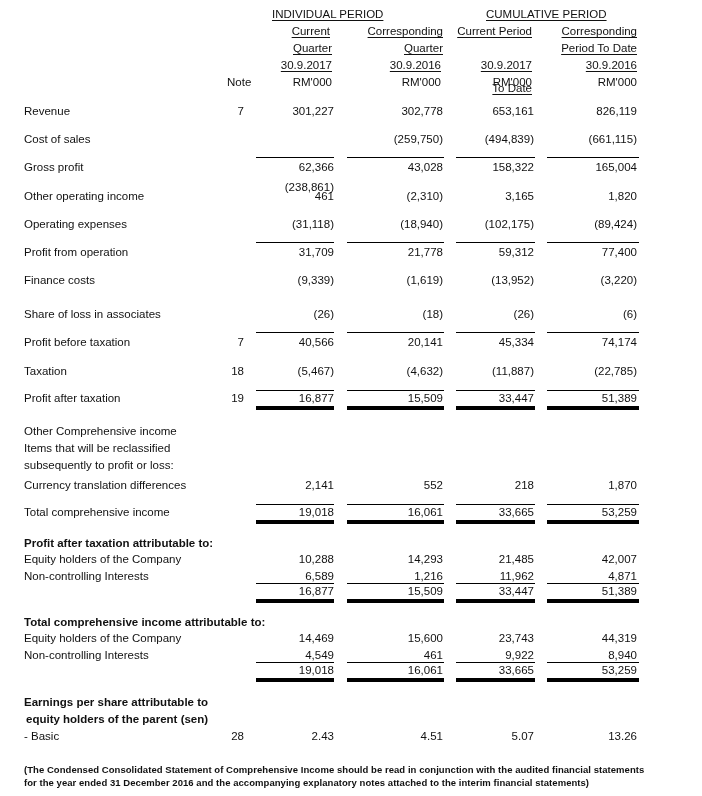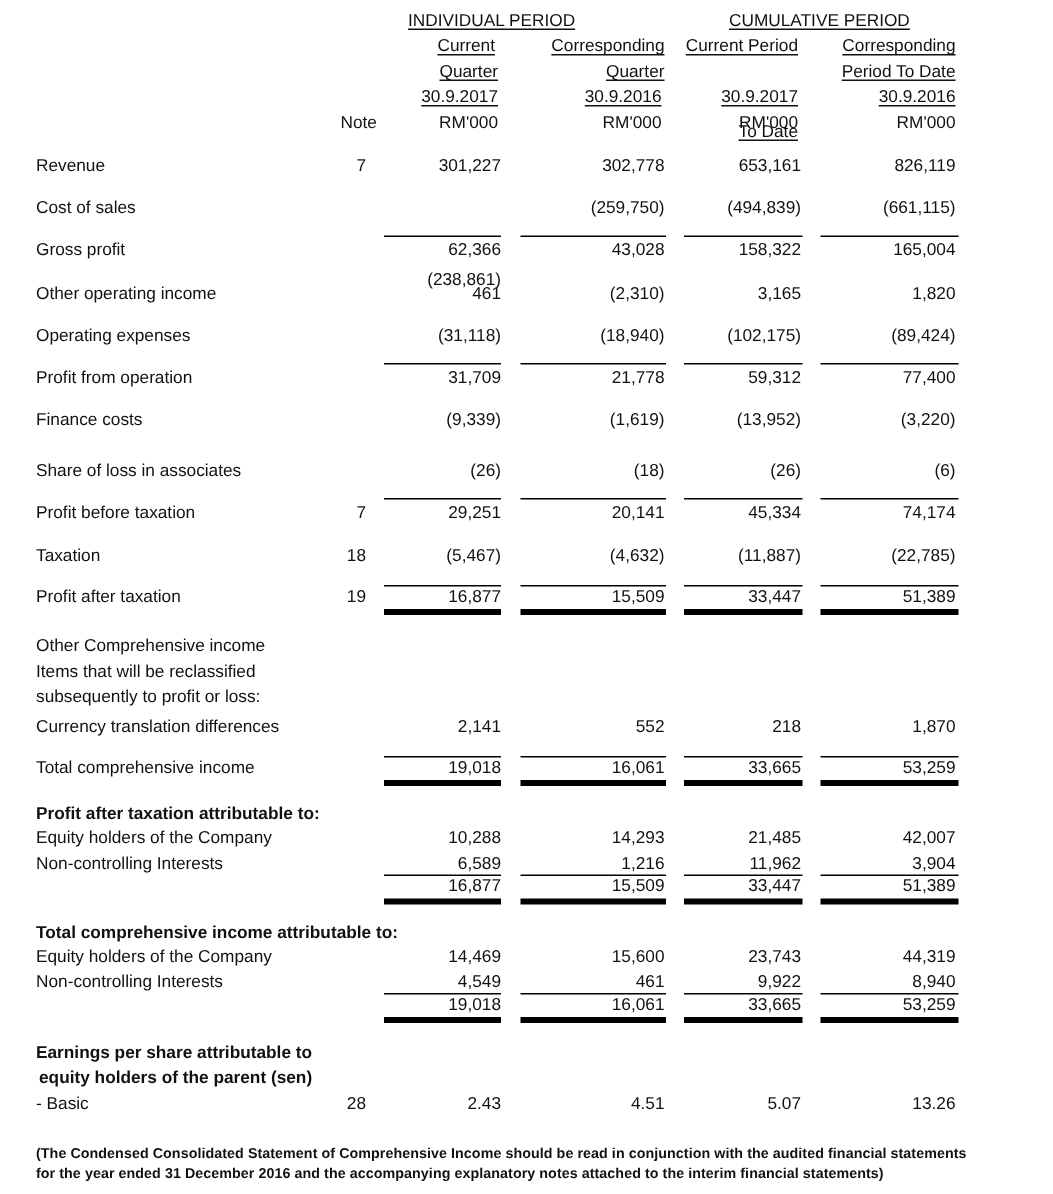--- a/index.html
+++ b/index.html
@@ -94,21 +94,21 @@
     <div class="num" style="right:368px; top:306px;">(26)</div>
     <div class="num" style="right:259px; top:306px;">(18)</div>
     <div class="num" style="right:168px; top:306px;">(26)</div>
     <div class="num" style="right:65px; top:306px;">(6)</div>
     <div class="rule" style="left:256px; width:78px; top:332px;"></div>
     <div class="rule" style="left:347px; width:97px; top:332px;"></div>
     <div class="rule" style="left:456px; width:79px; top:332px;"></div>
     <div class="rule" style="left:547px; width:92px; top:332px;"></div>
     <div class="lbl" style="top:334px;">Profit before taxation</div>
     <div class="note" style="top:334px;">7</div>
-    <div class="num" style="right:368px; top:334px;">29,251</div>
+    <div class="num" style="right:368px; top:334px;">40,566</div>
     <div class="num" style="right:259px; top:334px;">20,141</div>
     <div class="num" style="right:168px; top:334px;">45,334</div>
     <div class="num" style="right:65px; top:334px;">74,174</div>
     <div class="lbl" style="top:363px;">Taxation</div>
     <div class="note" style="top:363px;">18</div>
     <div class="num" style="right:368px; top:363px;">(5,467)</div>
     <div class="num" style="right:259px; top:363px;">(4,632)</div>
     <div class="num" style="right:168px; top:363px;">(11,887)</div>
     <div class="num" style="right:65px; top:363px;">(22,785)</div>
     <div class="rule" style="left:256px; width:78px; top:390px;"></div>
@@ -149,21 +149,21 @@
     <div class="lbl bold" style="top:535px;">Profit after taxation attributable to:</div>
     <div class="lbl" style="top:551px;">Equity holders of the Company</div>
     <div class="num" style="right:368px; top:551px;">10,288</div>
     <div class="num" style="right:259px; top:551px;">14,293</div>
     <div class="num" style="right:168px; top:551px;">21,485</div>
     <div class="num" style="right:65px; top:551px;">42,007</div>
     <div class="lbl" style="top:568px;">Non-controlling Interests</div>
     <div class="num" style="right:368px; top:568px;">6,589</div>
     <div class="num" style="right:259px; top:568px;">1,216</div>
     <div class="num" style="right:168px; top:568px;">11,962</div>
-    <div class="num" style="right:65px; top:568px;">3,904</div>
+    <div class="num" style="right:65px; top:568px;">4,871</div>
     <div class="rule" style="left:256px; width:78px; top:583px;"></div>
     <div class="rule" style="left:347px; width:97px; top:583px;"></div>
     <div class="rule" style="left:456px; width:79px; top:583px;"></div>
     <div class="rule" style="left:547px; width:92px; top:583px;"></div>
     <div class="num" style="right:368px; top:583px;">16,877</div>
     <div class="num" style="right:259px; top:583px;">15,509</div>
     <div class="num" style="right:168px; top:583px;">33,447</div>
     <div class="num" style="right:65px; top:583px;">51,389</div>
     <div class="rule thick" style="left:256px; width:78px; top:599px;"></div>
     <div class="rule thick" style="left:347px; width:97px; top:599px;"></div>

